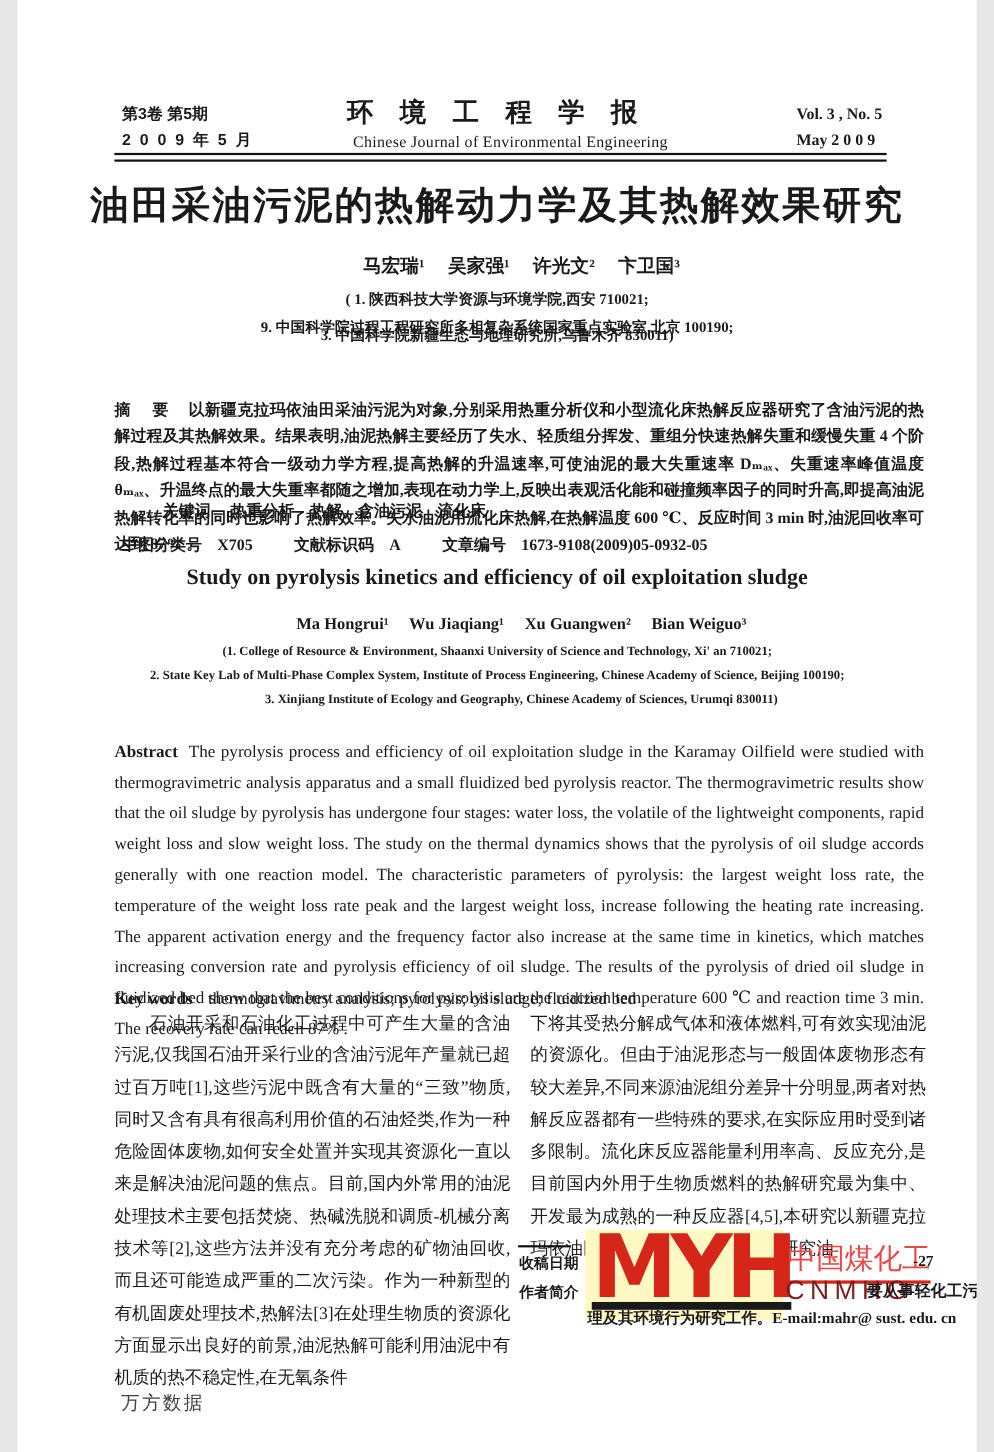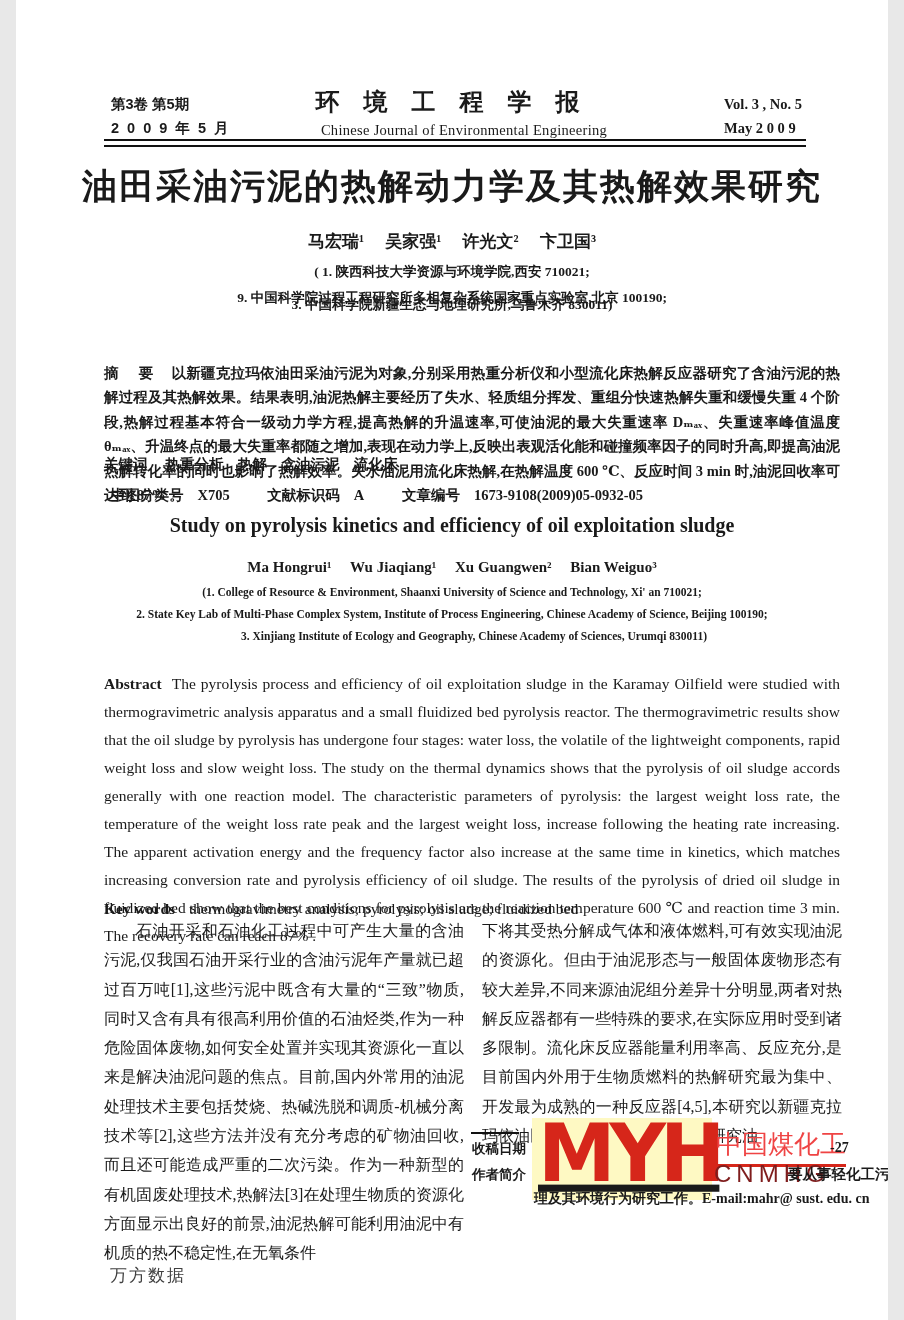--- a/index.html
+++ b/index.html
@@ -6,21 +6,21 @@
   .page{
     position:relative;
     width:872px;height:1320px;
     margin:0 auto;
     background:#ffffff;
     font-family:"Liberation Serif","DejaVu Serif",serif;
     color:#1a1a1a;
     overflow:hidden;
   }
   .abs{position:absolute;}
-  .pre{white-space:pre-wrap;}
+  .pre{white-space:pre-wrap;padding-left:44px;}
 
   
   .hdr-left{left:95px;top:92px;font-size:14.5px;font-weight:bold;line-height:24px;font-family:"Liberation Sans",sans-serif;}
   .hdr-left .l2{font-weight:bold;letter-spacing:2px;}
   .hdr-center{left:0;right:0;top:86px;text-align:center;}
   .hdr-center .jt-cn{font-size:24px;font-weight:bold;letter-spacing:9px;font-family:"Liberation Serif",serif;}
   .hdr-center .jt-en{font-size:14.5px;margin-top:4px;letter-spacing:.3px;margin-left:24px;}
   .hdr-right{right:86px;top:92px;font-size:14.5px;font-weight:bold;text-align:left;line-height:24px;font-family:"Liberation Serif",serif;}
   .rule-double{left:88px;right:82px;top:139px;height:4px;border-top:2.5px solid #111;border-bottom:2px solid #111;}
 

